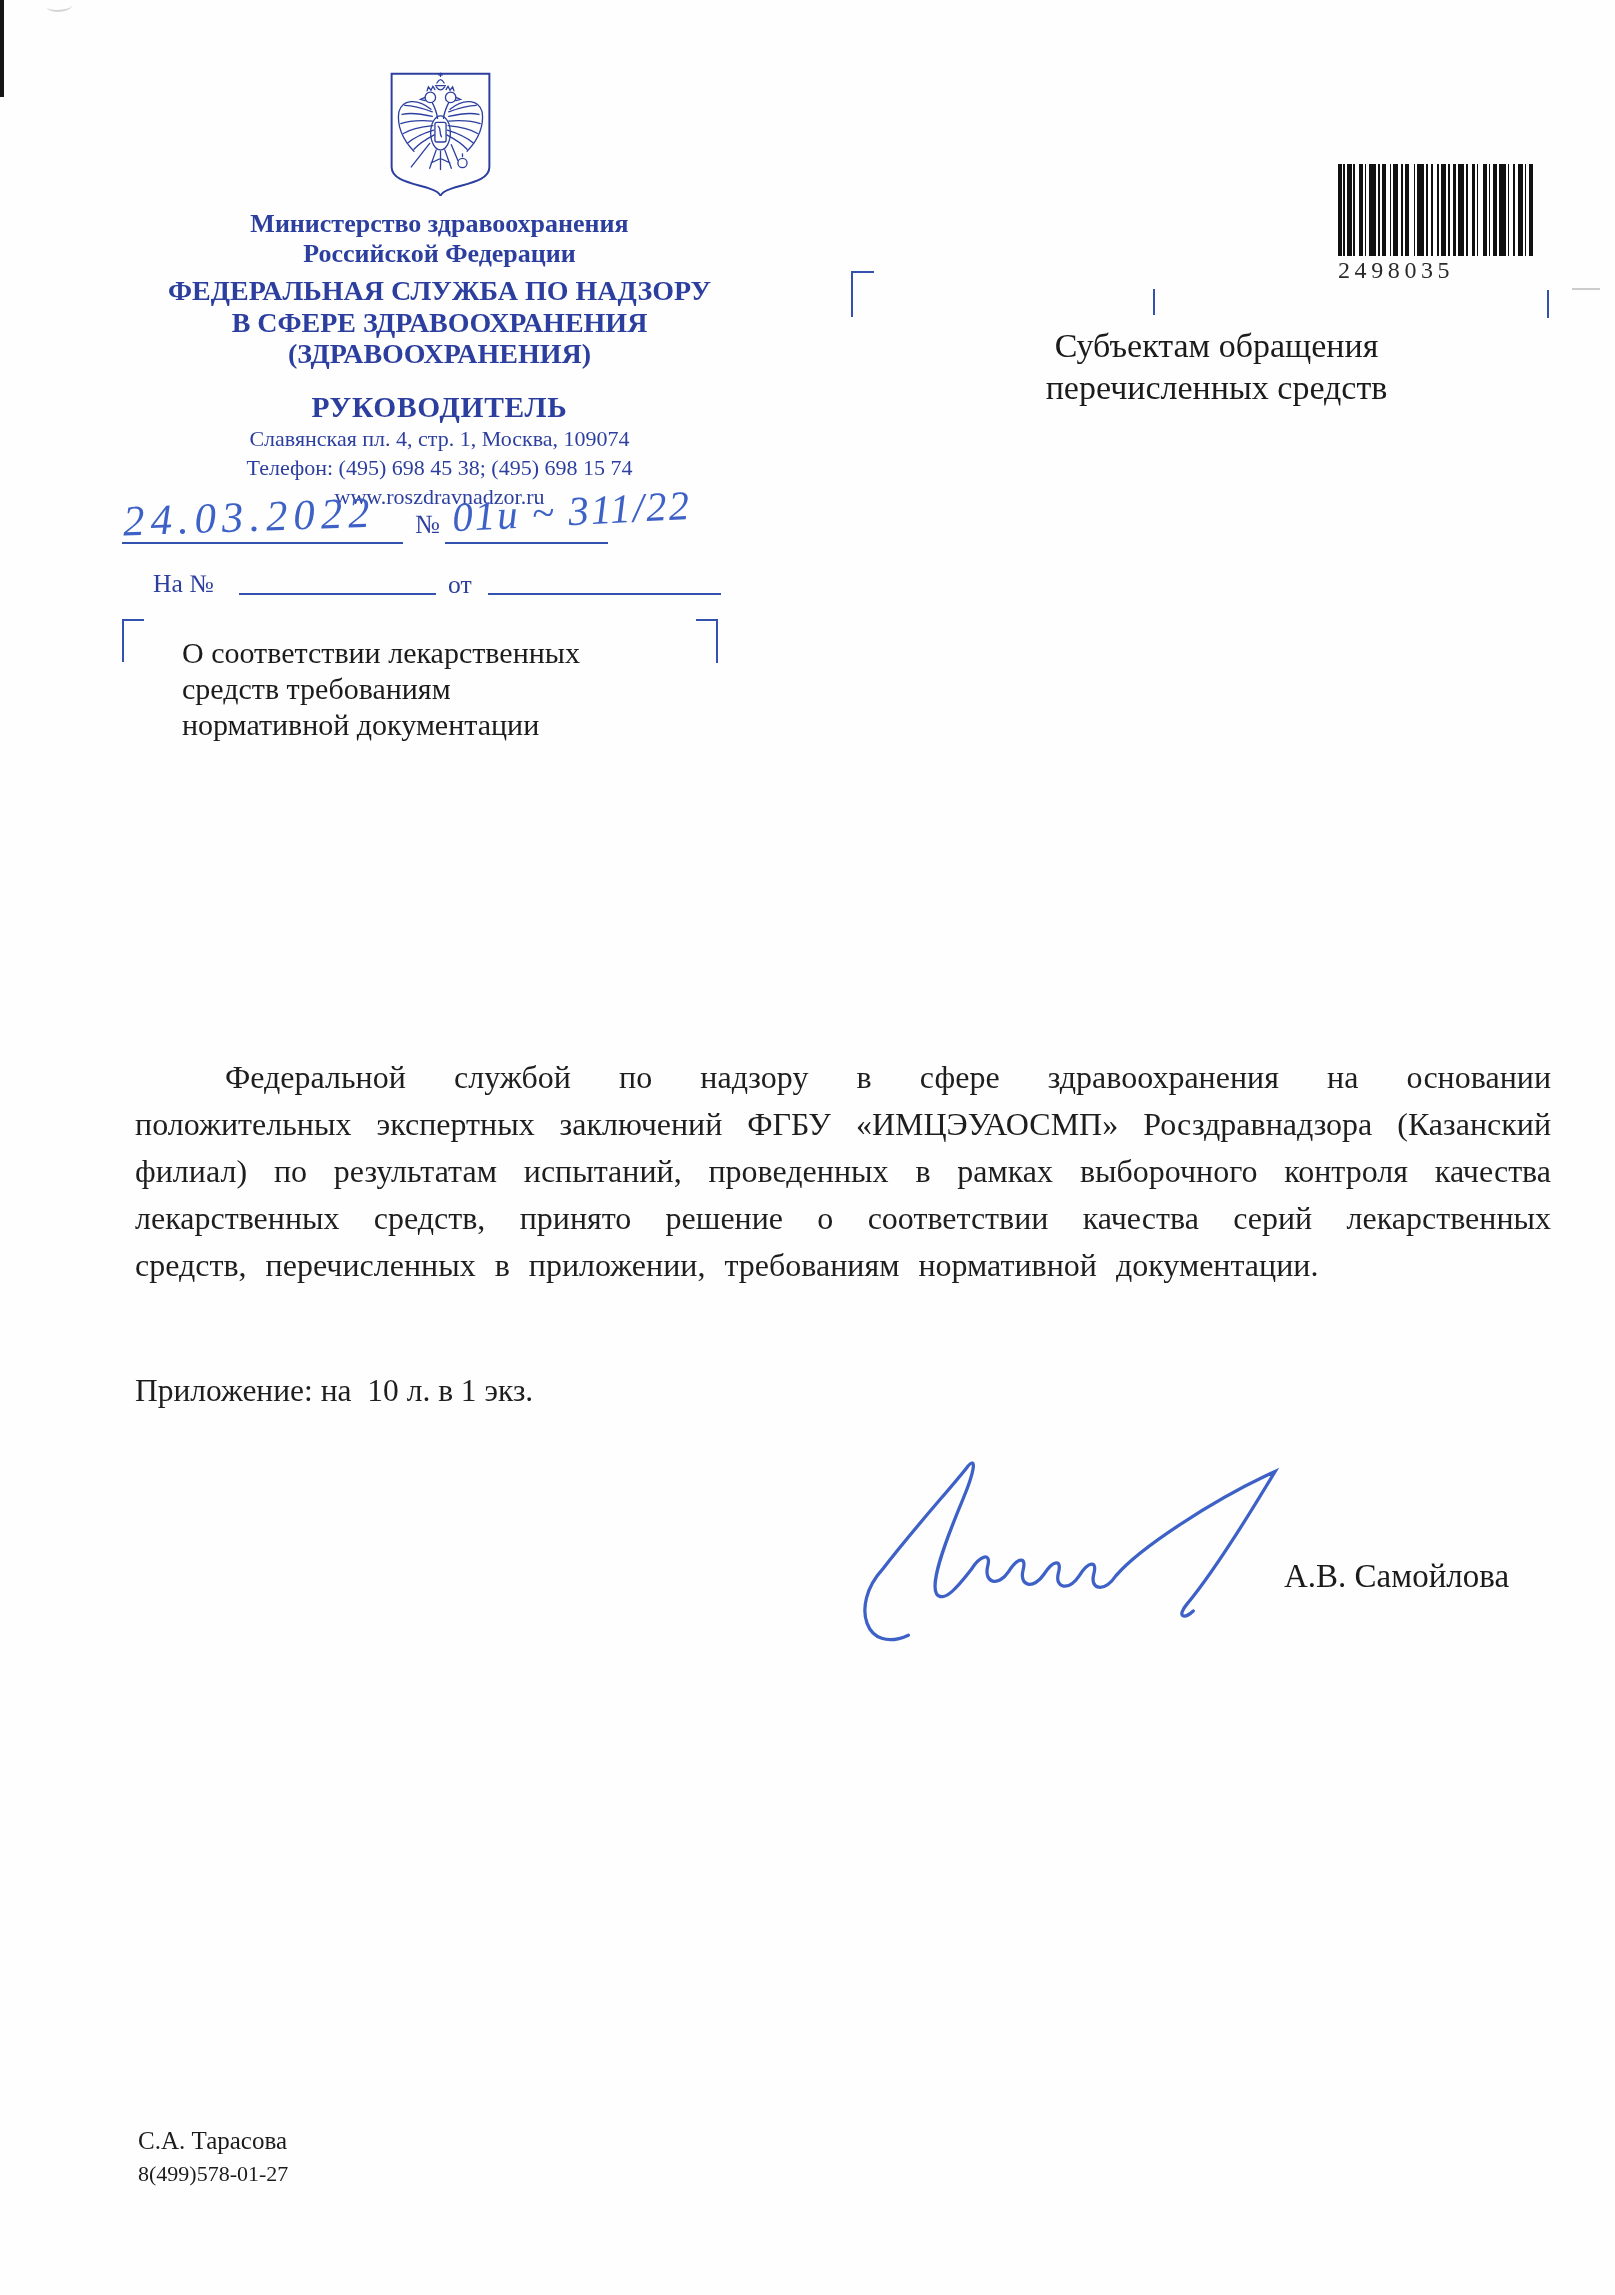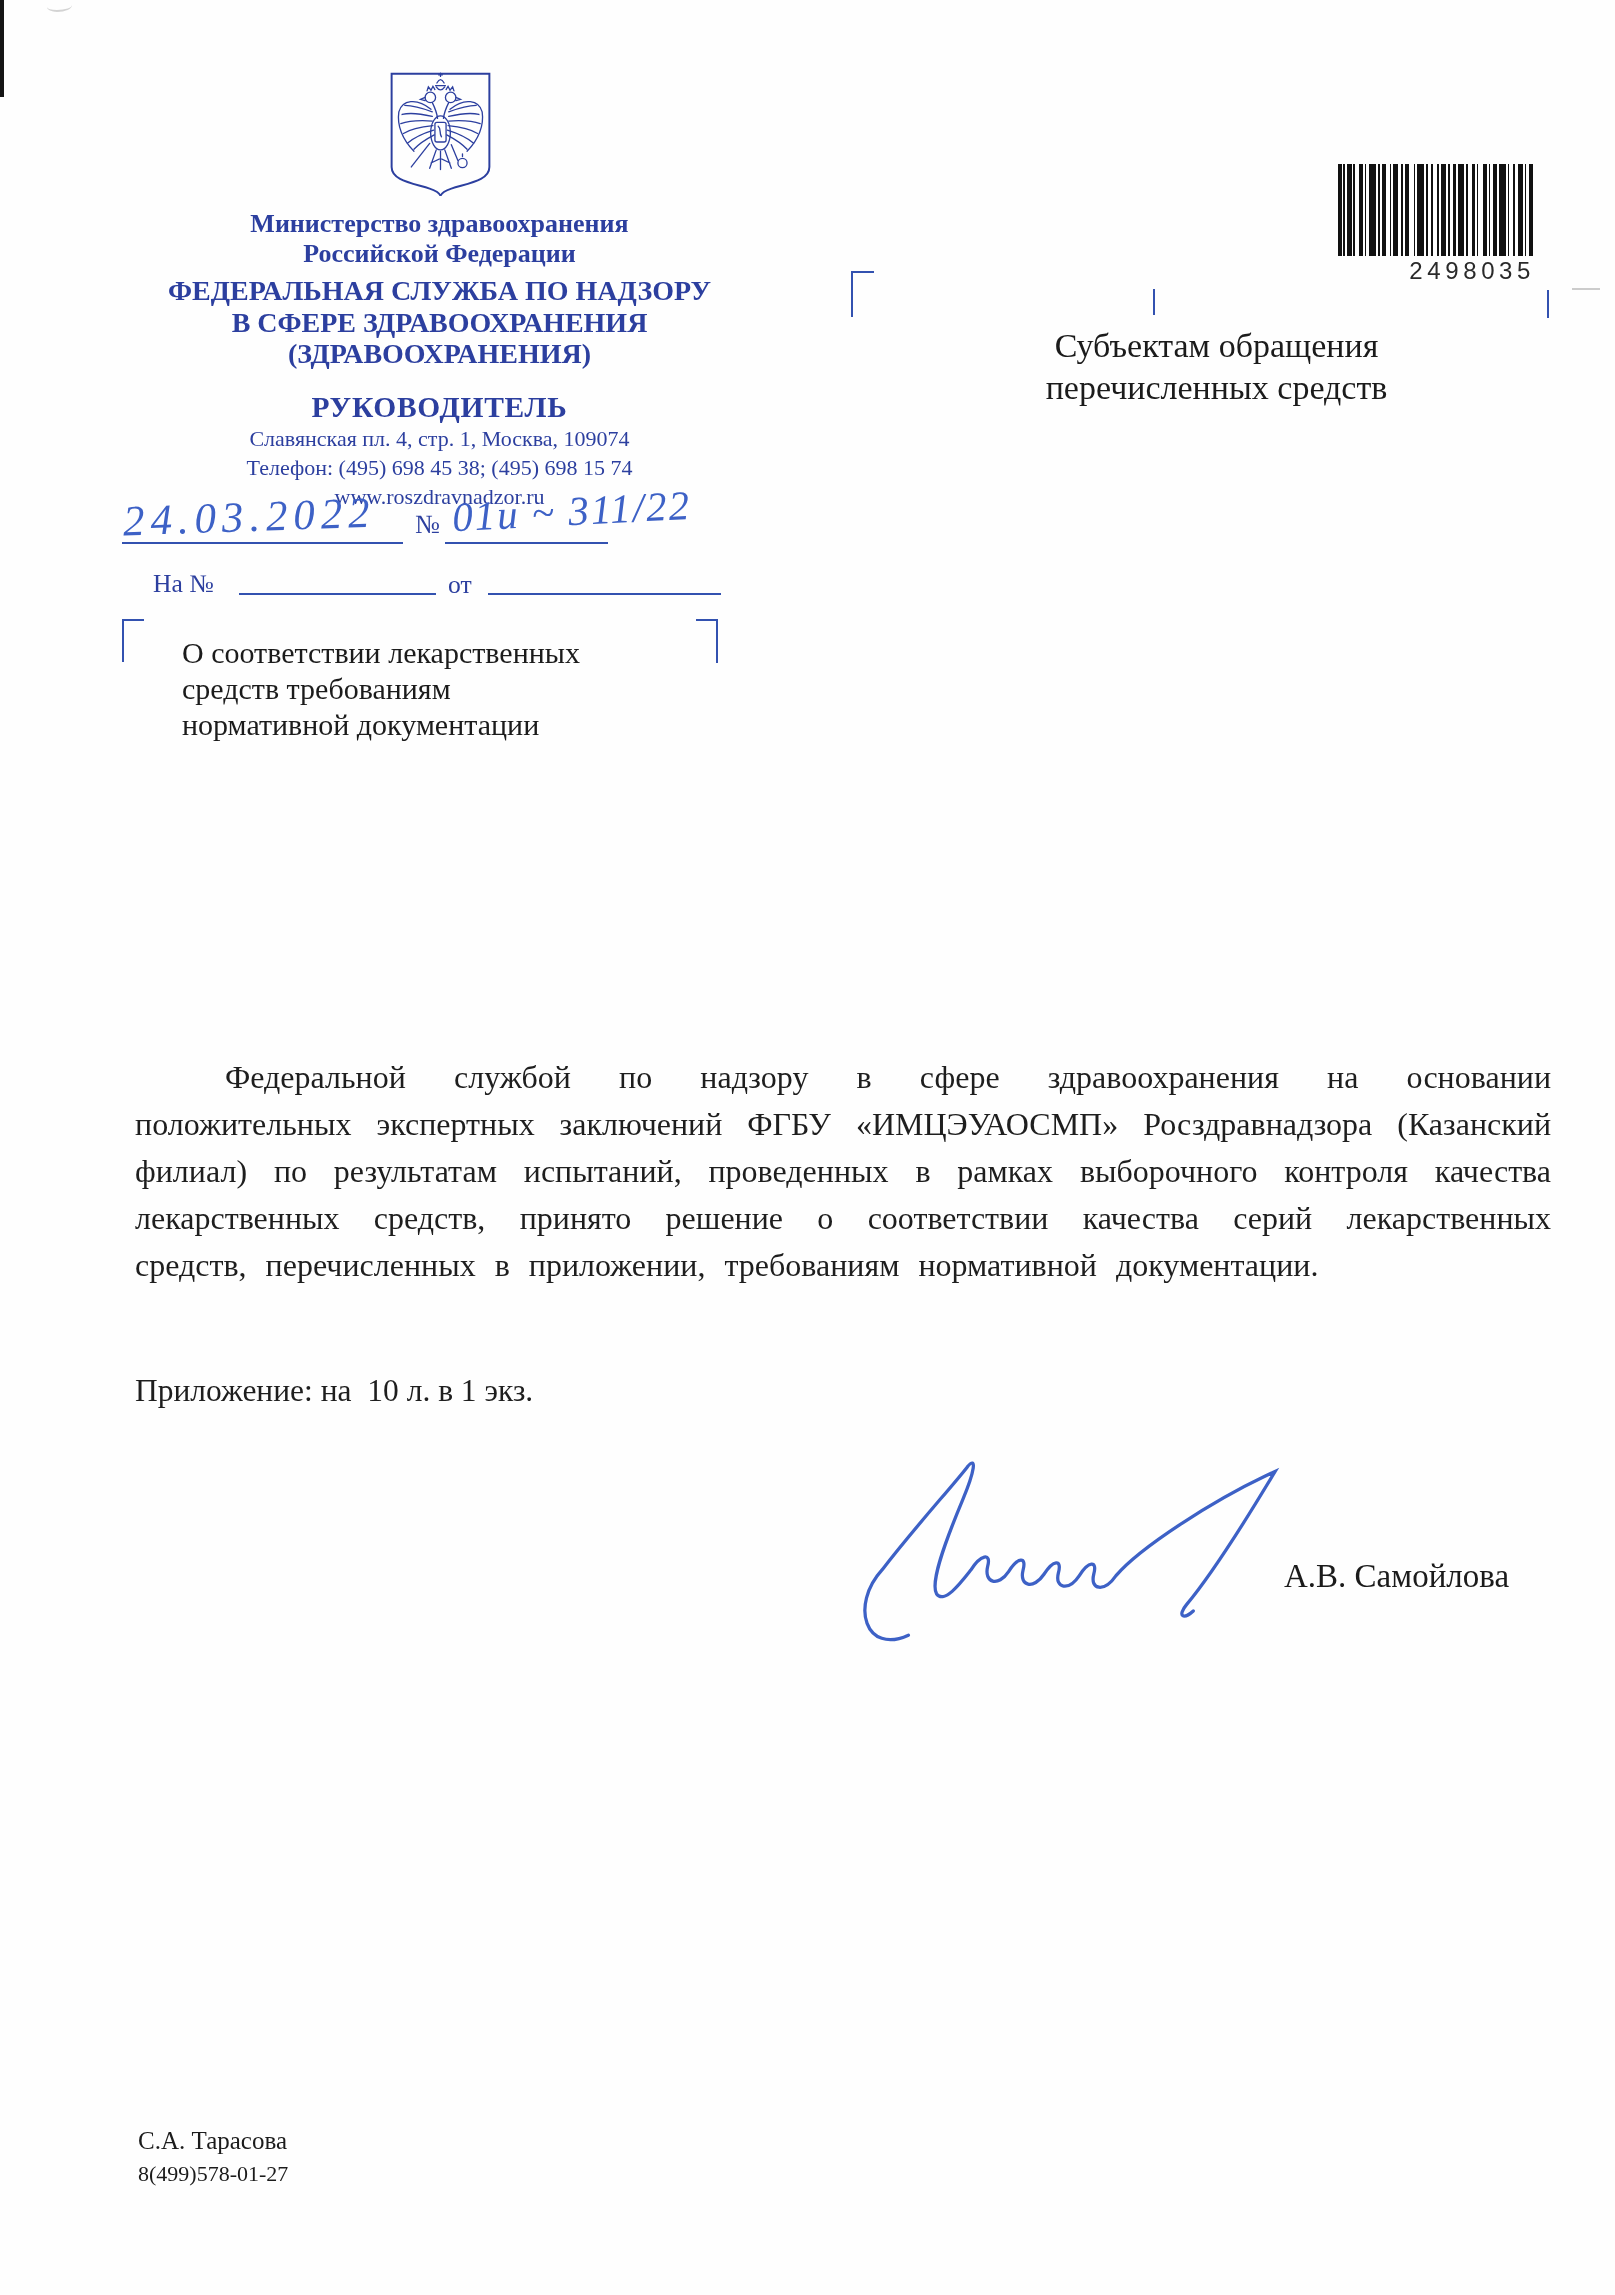--- a/index.html
+++ b/index.html
@@ -148,21 +148,21 @@
       <div style="width: 3.5px; background: transparent;"></div>
       <div style="width: 2.6px;"></div>
       <div style="width: 2.6px; background: transparent;"></div>
       <div style="width: 5.2px;"></div>
       <div style="width: 1.7px; background: transparent;"></div>
       <div style="width: 1.7px;"></div>
       <div style="width: 2.6px; background: transparent;"></div>
       <div style="width: 3.5px;"></div>
       <div style="width: 1.7px; background: transparent;"></div>
     </div>
-  <div class="abs" style="left:1338px;top:257px;width:197px;text-align:right;font-family:Liberation Sans, sans-serif;font-size:24px;color:#2a2a2a;letter-spacing:4.6px;">2498035</div>
+  <div class="abs" style="left:1338px;top:257px;width:197px;text-align:left;font-family:Liberation Serif, serif;font-size:24px;color:#2a2a2a;letter-spacing:4.6px;">2498035</div>
 
   <div class="abs" style="left:851px;top:271px;width:21px;height:44px;border-left:2px solid #3352b0;border-top:2px solid #3352b0;"></div>
   <div class="abs blue-vline" style="left:1153px;top:289px;height:26px;"></div>
   <div class="abs blue-vline" style="left:1547px;top:290px;height:27.5px;"></div>
   <div class="abs" style="left:1572px;top:288px;width:27.5px;height:2px;background:#cccccc;"></div>
 
   <div class="abs" style="left:954px;top:325px;width:525px;text-align:center;font-size:34px;line-height:42px;">
     <div>Субъектам обращения</div>
     <div>перечисленных средств</div>
   </div>

